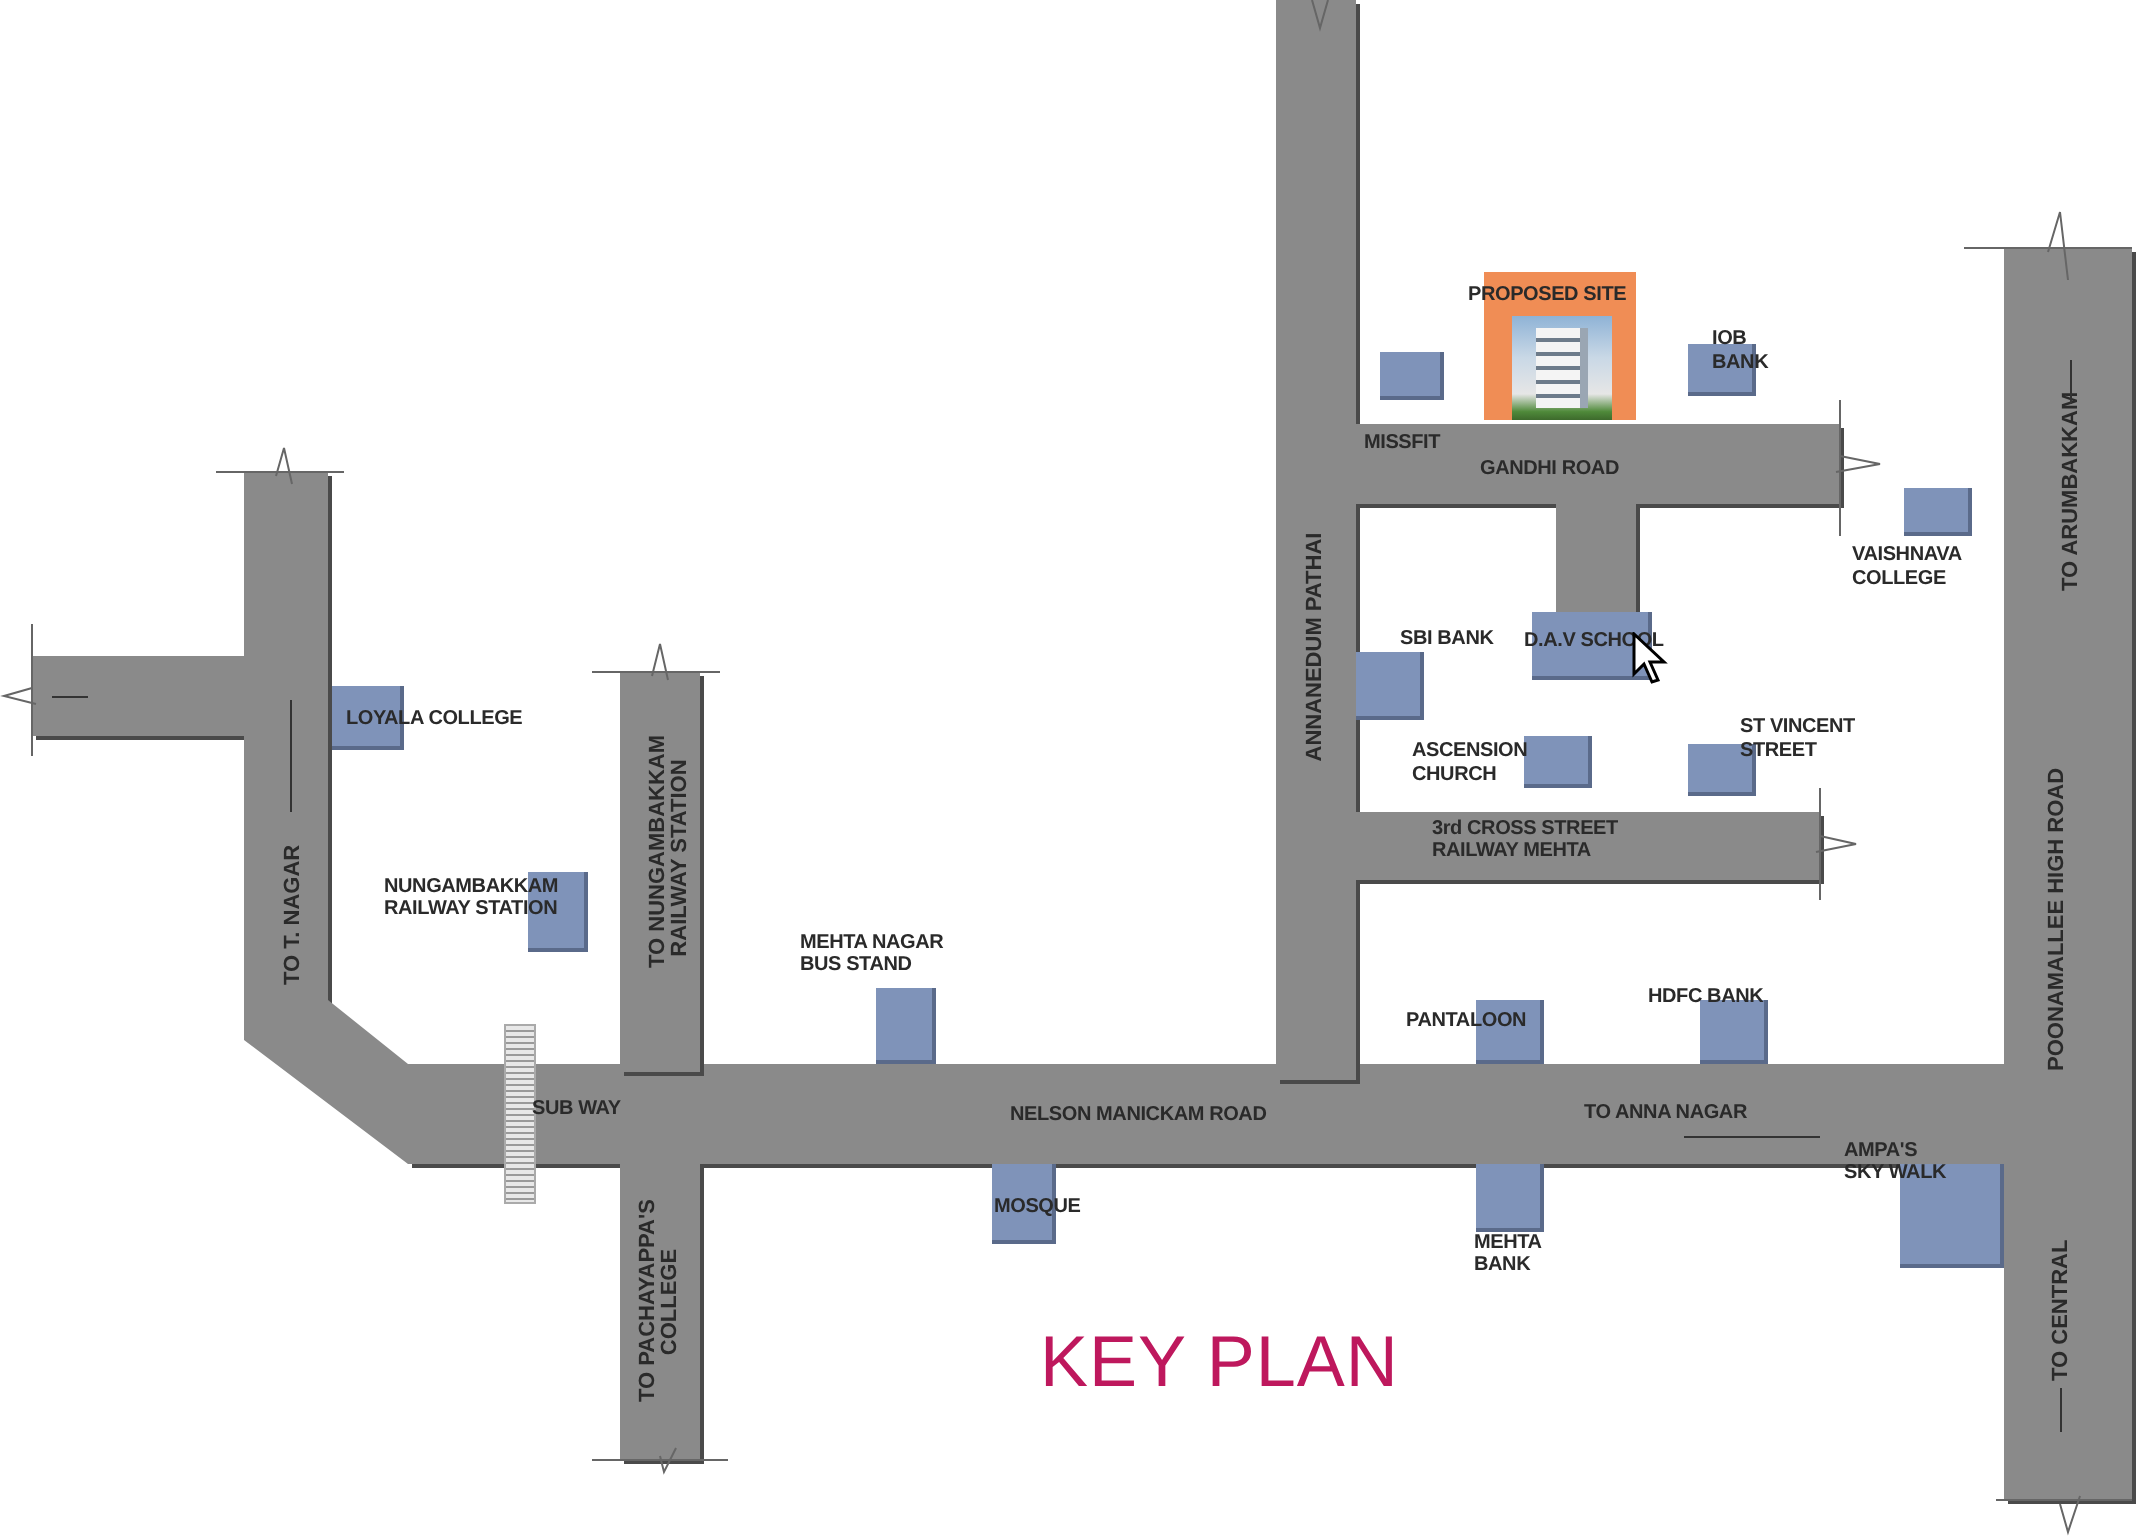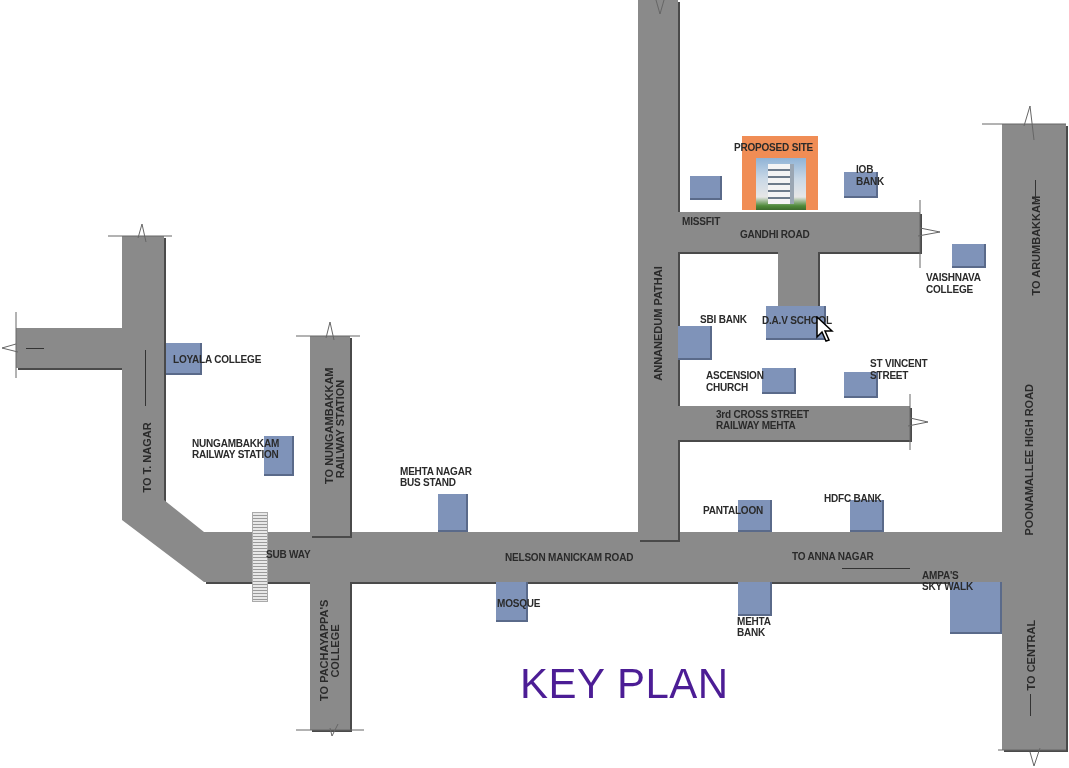--- a/index.html
+++ b/index.html
@@ -3,21 +3,21 @@
   <meta charset="utf-8">
   <style>
     html, body { margin: 0; padding: 0; background: #ffffff; }
     body { width: 1069px; height: 768px; position: relative; overflow: hidden;
            font-family: "Liberation Sans", sans-serif; }
     .map { position: absolute; left: 0; top: 0; width: 1069px; height: 768px; }
     .road { position: absolute; background: #8a8a8a; box-shadow: 2px 2px 0 #4a4a4a; }
     .bldg { position: absolute; background: #7f93b9; border-right: 2px solid #5a6a8a; border-bottom: 2px solid #5a6a8a; box-sizing: border-box; }
     .lbl { position: absolute; font-size: 10px; font-weight: bold; color: #2a2a2a; line-height: 12px; text-align: left; white-space: nowrap; letter-spacing: -0.2px; }
     .vlbl { position: absolute; font-size: 11px; font-weight: bold; color: #2a2a2a; line-height: 11px; text-align: center; white-space: nowrap; transform-origin: center center; }
-    .title { position: absolute; left: 520px; top: 660px; font-size: 42px; color: #4c1d95; letter-spacing: 0.5px; }
+    .title { position: absolute; left: 520px; top: 660px; font-size: 36px; color: #be185d; letter-spacing: 0.5px; }
     .site { position: absolute; left: 742px; top: 136px; width: 76px; height: 74px; background: #f08d55; }
     .site-img { position: absolute; left: 756px; top: 158px; width: 50px; height: 52px;
                 background: linear-gradient(180deg, #8fb3d6 0%, #c9d8e6 40%, #e6e6e6 75%, #4f8a3a 92%, #3d6a2c 100%); }
     .site-img .tower { position: absolute; left: 12px; top: 6px; width: 22px; height: 40px;
                 background: repeating-linear-gradient(180deg, #f4f4f4 0 5px, #6d7b8a 5px 7px); border-right: 4px solid #9aa6b3; }
     .subway { position: absolute; left: 252px; top: 512px; width: 16px; height: 90px;
               background: repeating-linear-gradient(180deg, #e8e8e8 0 2px, #9a9a9a 2px 3px); border: 1px solid #aaa; box-sizing: border-box; }
     .arrow-h { position: absolute; height: 1px; background: #333; }
     .arrow-v { position: absolute; width: 1px; background: #333; }
     .cursor { position: absolute; left: 816px; top: 316px; }

